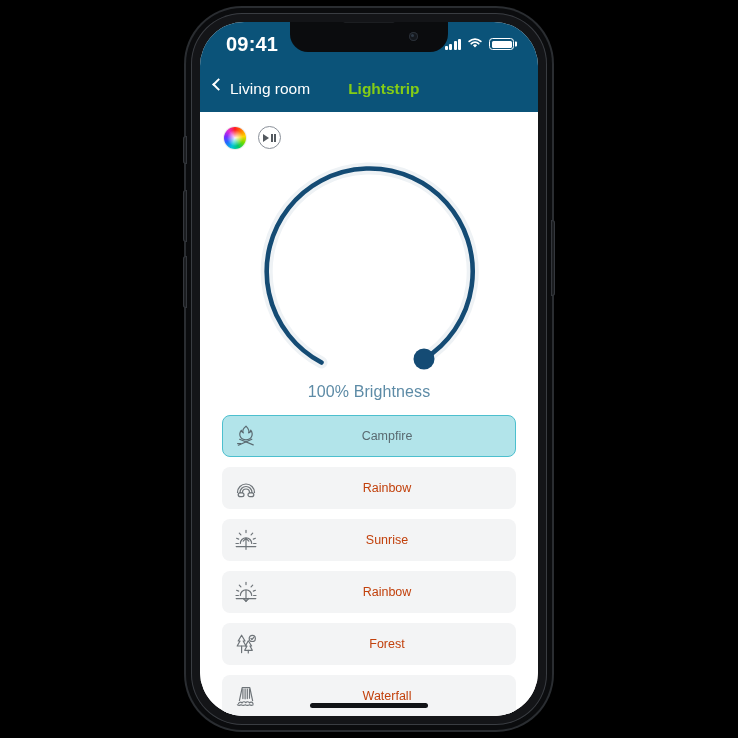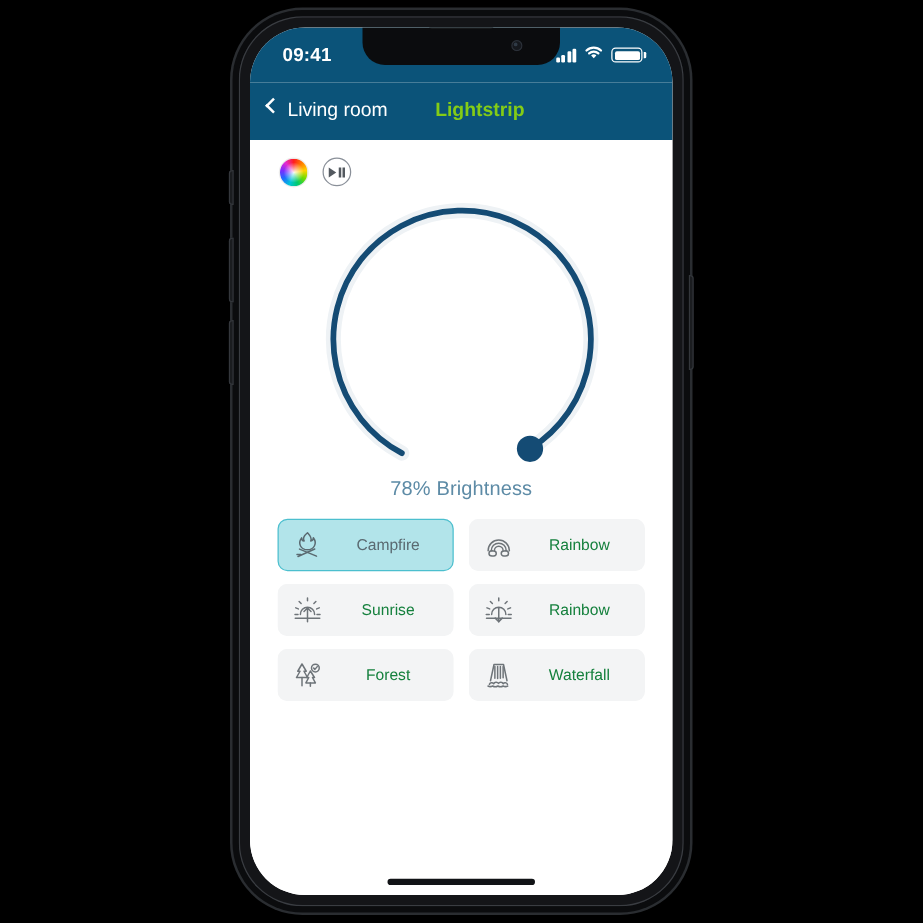--- a/index.html
+++ b/index.html
@@ -92,21 +92,21 @@
     height: 44px;
     background: #0b5379;
     display: flex;
     align-items: center;
     justify-content: space-between;
     padding: 0 22px;
     z-index: 10;
   }
   .status-time {
     color: #fff;
-    font-size: 15px;
+    font-size: 20px;
     font-weight: bold;
     letter-spacing: .2px;
     padding-left: 4px;
   }
   .status-icons {
     display: flex;
     align-items: center;
     gap: 6px;
     padding-right: 2px;
   }
@@ -225,21 +225,21 @@
     text-align: center;
     font-size: 16px;
     color: #5d8ba6;
     margin-top: 2px;
     letter-spacing: .1px;
   }
 
   
   .scenes {
     display: grid;
-    grid-template-columns: 1fr 1fr;
+    grid-template-columns: 1fr;
     gap: 10px 12px;
     padding: 14px 22px 0 22px;
   }
   .scene {
     display: flex;
     align-items: center;
     gap: 4px;
     height: 42px;
     border-radius: 8px;
     background: #f3f4f5;
@@ -256,21 +256,21 @@
     flex: 0 0 34px;
     display: flex;
     align-items: center;
     justify-content: center;
   }
   .scene .ico svg { display: block; }
   .scene .lbl {
     flex: 1;
     text-align: center;
     font-size: 12.5px;
-    color: #15803d;
+    color: #c2410c;
     padding-right: 8px;
     white-space: nowrap;
   }
   .scene.selected .lbl { color: #5a6a71; }
 
   
   .home-indicator {
     position: absolute;
     left: 50%; bottom: 8px;
     transform: translateX(-50%);
@@ -346,21 +346,21 @@
           <svg width="250" height="228" viewBox="0 0 250 228">
 
             <path d="M 77.5 209.5 A 103 103 0 1 1 180 206" fill="none" stroke="#eef2f5" stroke-width="12" stroke-linecap="round"></path>
 
             <path d="M 77.5 209.5 A 103 103 0 1 1 180 206" fill="none" stroke="#144b74" stroke-width="4.6" stroke-linecap="round"></path>
 
             <circle cx="180" cy="206" r="10.5" fill="#144b74"></circle>
           </svg>
         </div>
 
-        <div class="brightness-label">78% Brightness</div>
+        <div class="brightness-label">100% Brightness</div>
 
         <div class="scenes">
 
           <div class="scene selected">
             <span class="ico">
               <svg width="26" height="26" viewBox="0 0 26 26" fill="none" stroke="#5a6a71" stroke-width="1.2" stroke-linecap="round" stroke-linejoin="round">
                 <path d="M13 3.2c2.6 2.8 3.6 4.9 2.6 6.6 1.5-.2 2.1-1.3 2.1-2.6 1.6 2.2 1.9 4.6.8 6.6-1 1.9-2.9 3-5.5 3s-4.6-1.1-5.6-3c-1-2-.7-4.4.9-6.5 0 1.3.5 2.3 2 2.5-1.2-2 .1-4.5 2.7-6.6z"></path>
                 <path d="M5.4 22.2 18.8 16.2"></path>
                 <path d="M6.6 16.3 20.2 21.9"></path>
                 <path d="M4.6 20.6h3.2"></path>

